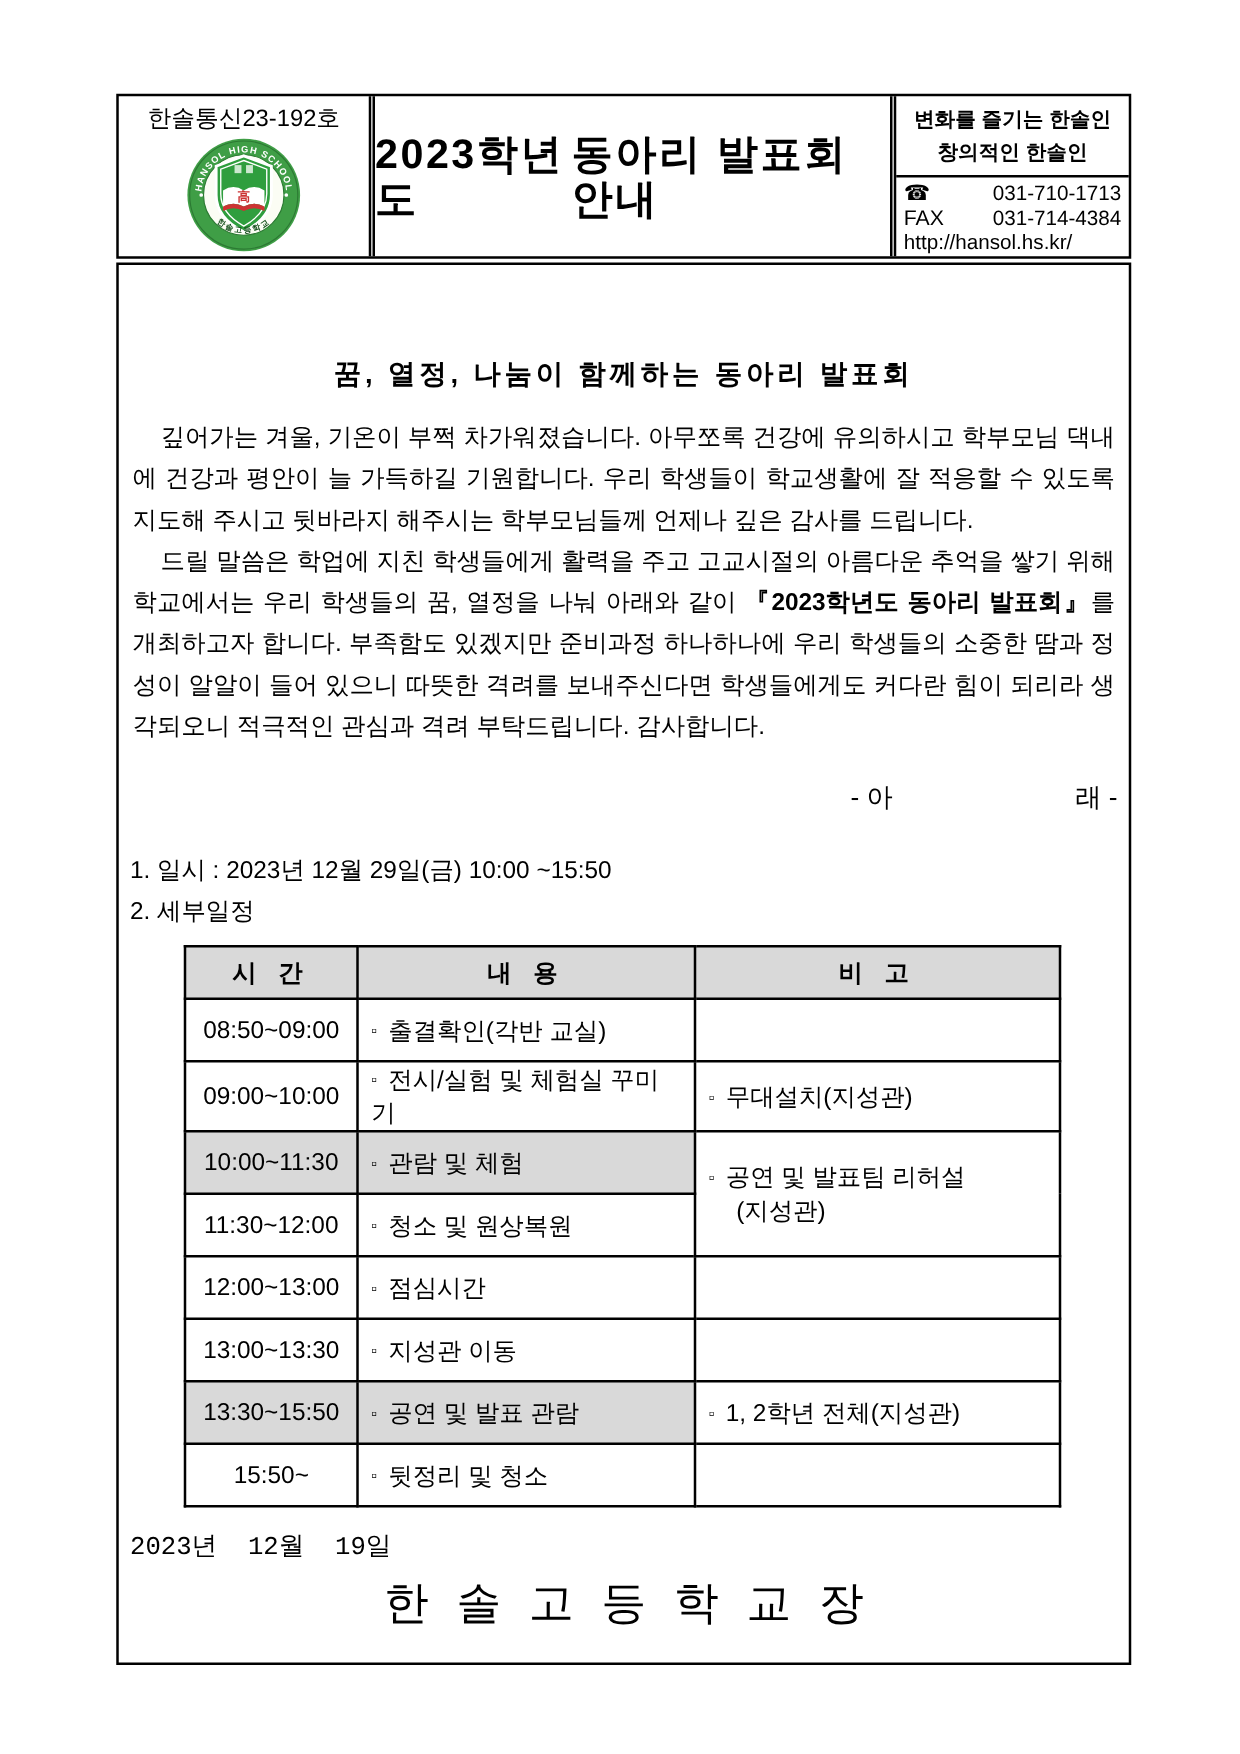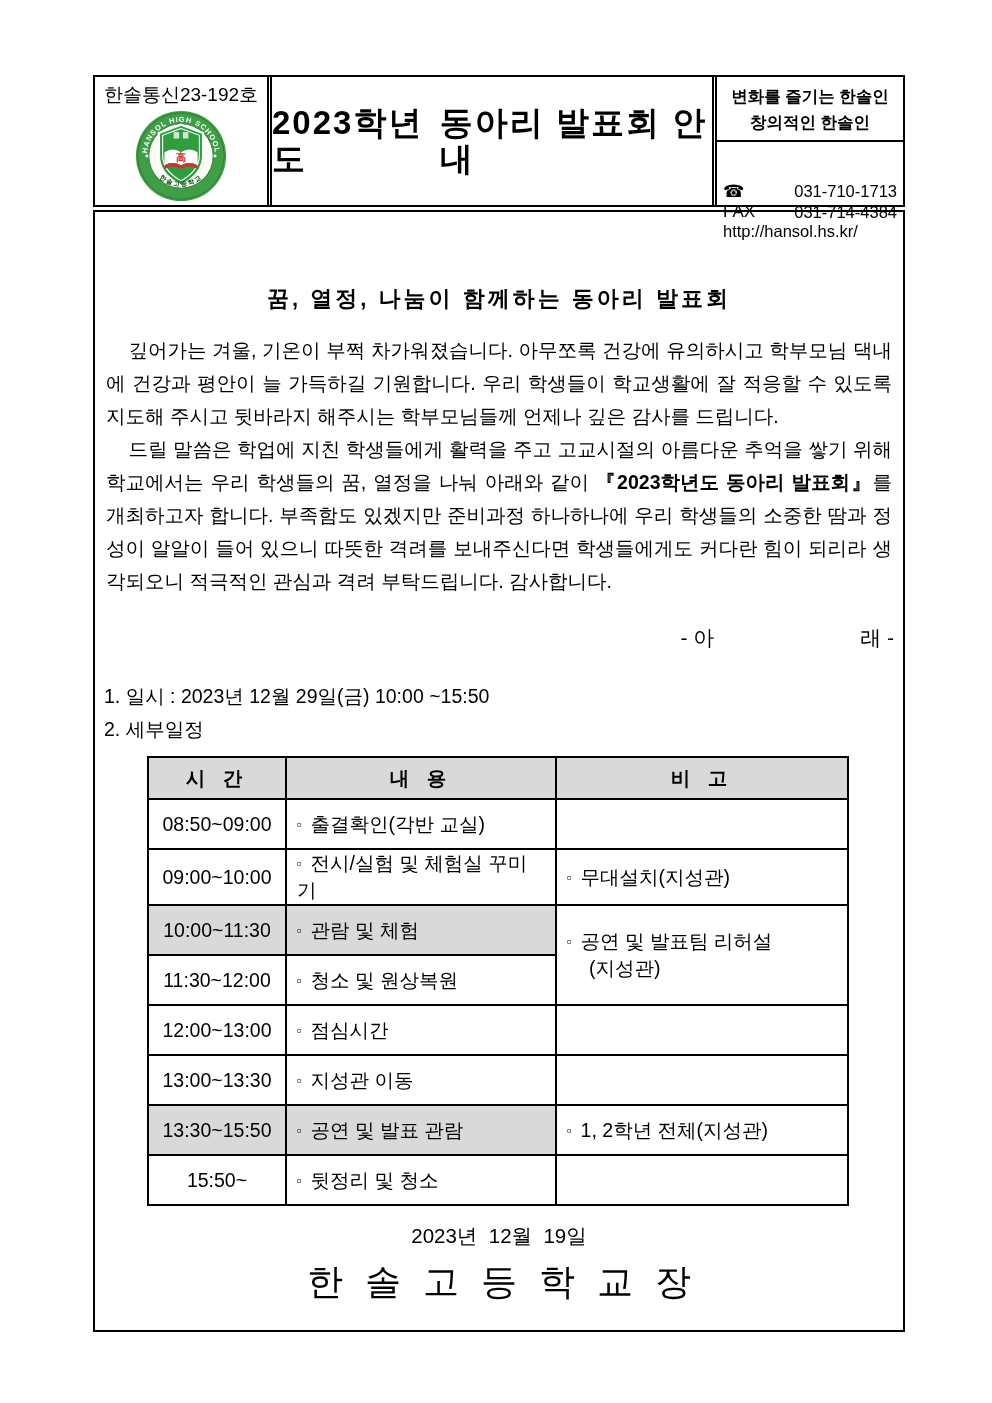--- a/index.html
+++ b/index.html
@@ -2,28 +2,28 @@
 <html><head>
 <meta charset="utf-8">
 <style>
   html,body{margin:0;padding:0;background:#ffffff;}
   .page{position:relative;width:992px;height:1403px;background:#ffffff;
         font-family:"Liberation Sans","DejaVu Sans",sans-serif;color:#000;}
 
   
   .hdr{position:absolute;left:93px;top:75px;width:812px;height:132px;
        border:2px solid #000;box-sizing:border-box;display:flex;}
-  .hdr-left{width:172px;box-sizing:border-box;display:flex;flex-direction:column;
+  .hdr-left{width:200px;box-sizing:border-box;display:flex;flex-direction:column;
             align-items:center;padding-top:5px;}
   .notice-no{font-size:19px;letter-spacing:0;white-space:nowrap;}
   .logo-wrap{margin-top:2px;}
   .hdr-mid{flex:1;box-sizing:border-box;border-left:5px double #000;border-right:5px double #000;
            display:flex;flex-direction:row;justify-content:space-evenly;align-items:center;}
   .hdr-title{font-size:33px;font-weight:bold;letter-spacing:2px;line-height:1.1;}
-  .hdr-right{width:186px;box-sizing:border-box;display:flex;flex-direction:column;gap:36px;}
+  .hdr-right{width:186px;box-sizing:border-box;display:flex;flex-direction:column;}
   .slogan{box-sizing:border-box;border-bottom:2px solid #000;text-align:center;
           padding:6px 2px 5px 2px;font-weight:bold;font-size:16.5px;line-height:26px;}
   .contact{flex:1;box-sizing:border-box;padding:3px 6px 2px 6px;font-size:16.5px;
            display:flex;flex-direction:column;justify-content:space-evenly;}
   .contact-row{display:flex;justify-content:space-between;align-items:center;white-space:nowrap;}
   .contact-row .lbl{font-size:17px;}
   .contact-url{white-space:nowrap;}
 
   
   .doc{position:absolute;left:93px;top:210px;width:812px;height:1122px;
@@ -42,21 +42,21 @@
   .col-time{width:138px;}  .col-cont{width:270px;}  .col-rem{width:292px;}
   tr.head th{height:42px;background:#d9d9d9;font-weight:bold;letter-spacing:6px;text-align:center;}
   tr.r{height:50px;}
   td.time{text-align:center;padding:0 2px;}
   td.cont,td.rem{text-align:left;}
   .blt{font-size:13px;margin-right:9px;position:relative;top:-2px;}
   tr .hl{background:#d9d9d9;font-weight:bold;}
   .rem2{padding-left:22px;}
 
   
-  .date-line{margin-top:16px;text-align:center;font-size:20.5px;white-space:pre;}
+  .date-line{margin-top:16px;text-align:left;font-size:20.5px;white-space:pre;font-family:Liberation Mono, monospace;}
   .signature{margin-top:8px;text-align:center;font-size:36px;letter-spacing:22px;padding-left:22px;}
 </style>
 </head>
 <body>
 
 <div class="page">
 
   <div class="hdr">
 
     <div class="hdr-left">

